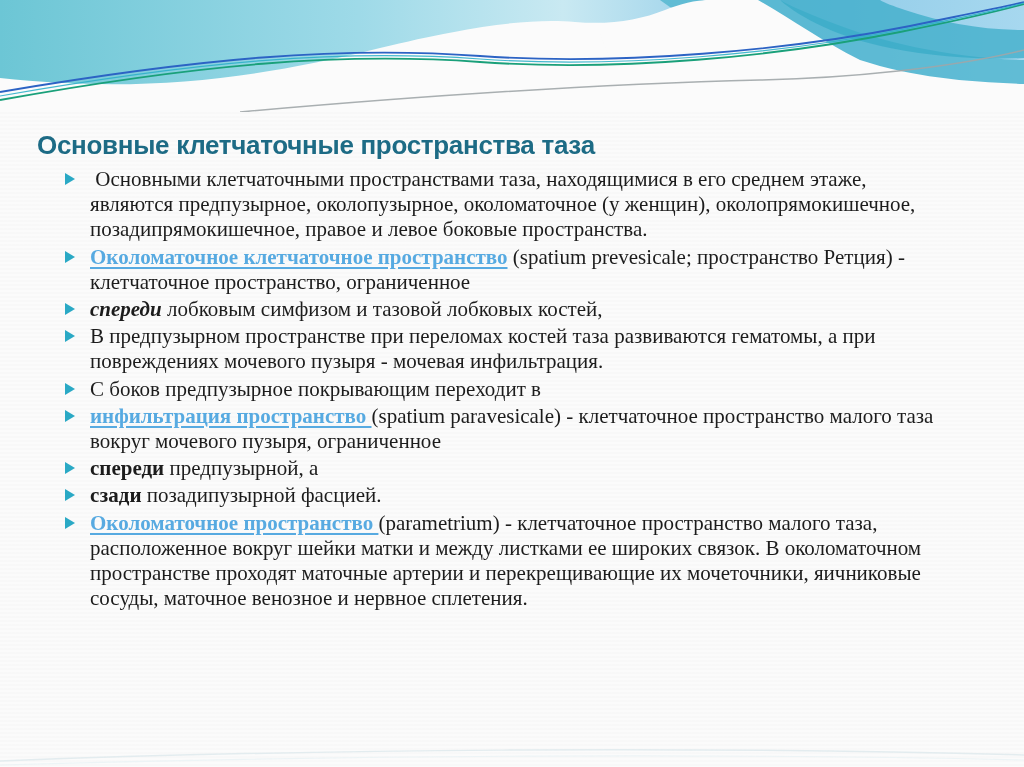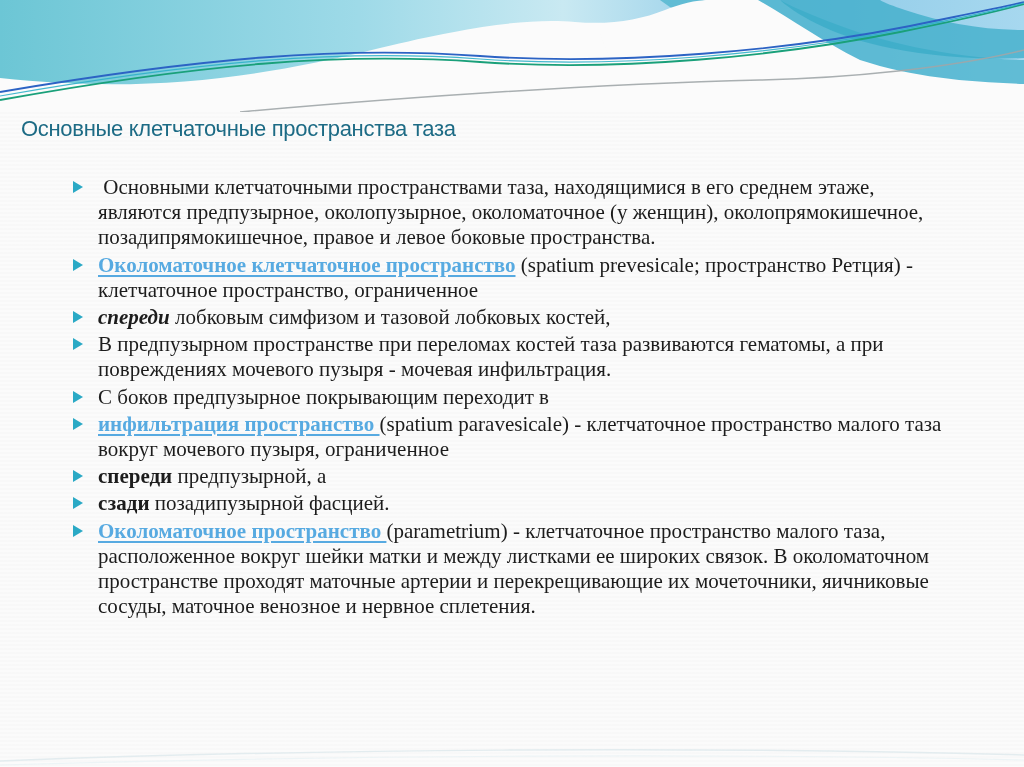--- a/index.html
+++ b/index.html
@@ -21,35 +21,35 @@
     top: 0; left: 0;
     width: 1024px; height: 112px;
     display: block;
   }
 
   .page-title {
     position: absolute;
     left: 21px;
     top: 106px;
     width: 980px;
-    margin: 0;
+    margin: 16px;
     font-family: "Liberation Sans", sans-serif;
-    font-weight: 400;
-    font-size: 22px;
+    font-weight: 700;
+    font-size: 26px;
     line-height: 46px;
     letter-spacing: -0.3px;
     color: #1d6b85;
   }
 
   .bullet-list {
     position: absolute;
     top: 167px;
     left: 64px;
     width: 872px;
-    margin: 8px;
+    margin: 0;
     padding: 0;
     list-style: none;
   }
 
   .bullet-list li {
     position: relative;
     padding-left: 26px;
     margin: 0 0 2px 0;
     font-size: 21px;
     line-height: 25.2px;

